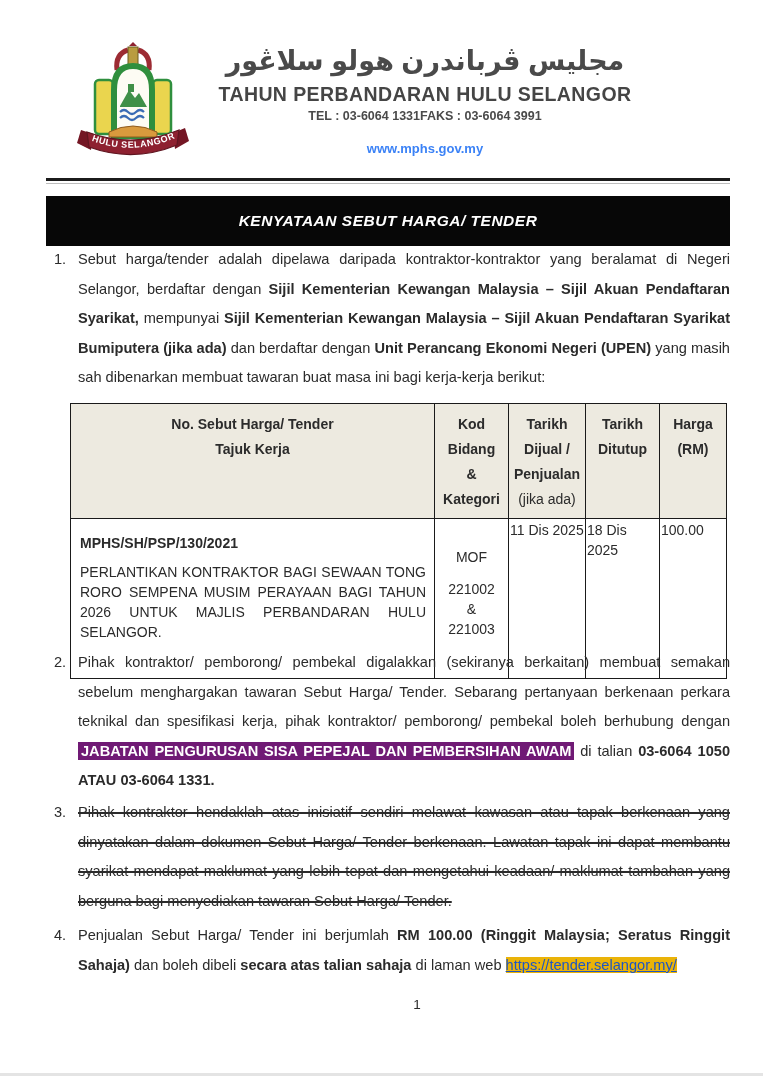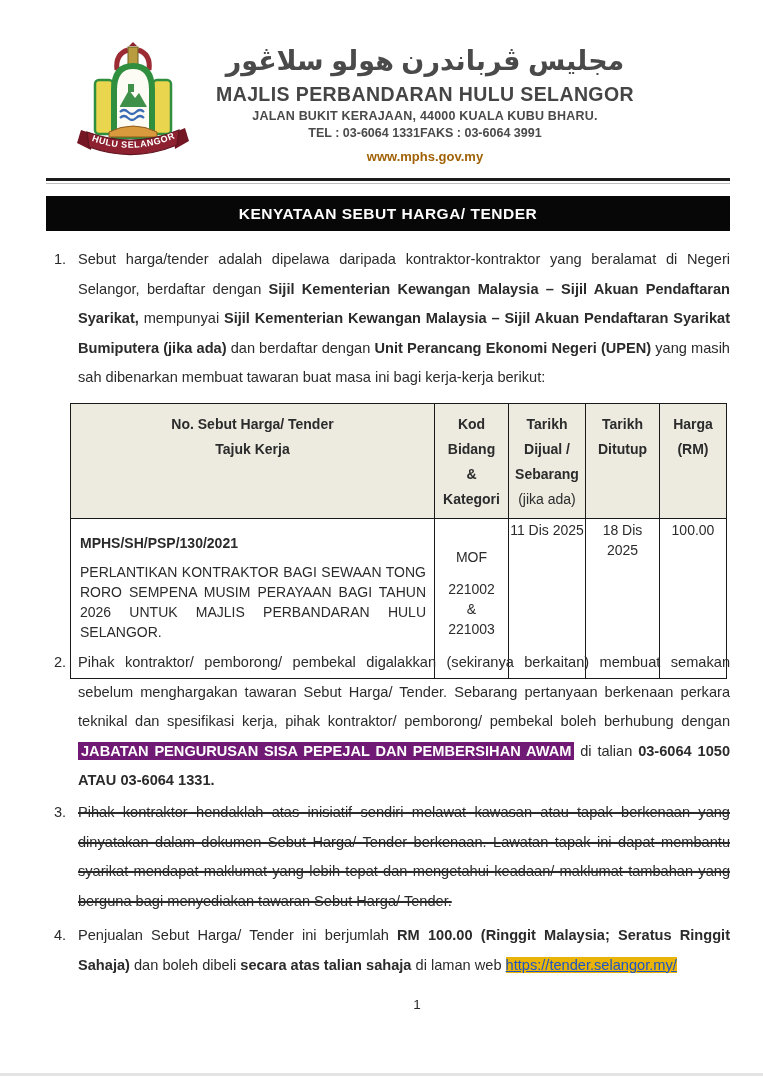--- a/index.html
+++ b/index.html
@@ -11,27 +11,27 @@
   }
   .page{position:absolute;inset:0;}
 
   
   .logo{position:absolute;left:72px;top:42px;width:122px;height:124px;}
   .head-text{position:absolute;left:130px;top:44px;width:590px;text-align:center;color:#474747;}
   .jawi{font-size:27px;font-weight:bold;line-height:34px;color:#4a4a4a;}
   .org{font-size:19.5px;font-weight:bold;letter-spacing:.4px;margin-top:5px;color:#454545;}
   .addr{font-size:12.5px;font-weight:bold;margin-top:3px;letter-spacing:.2px;color:#4a4a4a;}
   .contact{font-size:12.5px;font-weight:bold;margin-top:3px;color:#4a4a4a;display:flex;justify-content:center;}
-  .web{font-size:13px;font-weight:bold;margin-top:9px;color:#a16207;}
+  .web{font-size:13px;font-weight:bold;margin-top:18px;color:#3b82f6;}
 
   .rule{position:absolute;left:46px;top:178px;width:684px;height:3px;background:#1b1b1b;}
   .rule-shadow{position:absolute;left:46px;top:183px;width:684px;height:1px;background:#bdbdbd;}
 
-  .title-bar{position:absolute;left:46px;top:196px;width:684px;height:35px;background:#070707;
-    display:flex;align-items:center;justify-content:center;}
+  .title-bar{position:absolute;left:46px;top:196px;width:684px;height:50px;background:#070707;
+    display:flex;align-items:center;justify-content:center;font-style:italic;}
   .title-bar span{color:#ffffff;font-weight:bold;font-size:15.5px;letter-spacing:.5px;}
 
   
   .item{position:absolute;left:54px;width:676px;font-size:14.6px;line-height:29.5px;}
   .num{position:absolute;left:0;top:0;}
   .itext{margin-left:24px;text-align:justify;}
   .b{font-weight:bold;}
   .inv{background:#701a75;color:#ffffff;font-weight:bold;padding:1px 3px;}
   .strike{text-decoration:line-through;text-decoration-thickness:1.5px;}
   .doclink{background:#eab308;color:#1d55c4;text-decoration:underline;cursor:pointer;}
@@ -40,21 +40,21 @@
   .tender-table{position:absolute;left:70px;top:403px;width:656px;border-collapse:collapse;table-layout:fixed;font-size:14px;}
   .tender-table td,.tender-table th{border:1.6px solid #1a1a1a;vertical-align:top;overflow:hidden;margin-left:16px;}
   .tender-table th{background:#edeae0;font-weight:bold;text-align:center;padding:8px 2px 6px 2px;line-height:25px;height:100px;}
   .tender-table th .note{font-weight:normal;}
   .tender-table td{height:130px;}
   .cell-job{padding:14px 8px 8px 9px;text-align:left;}
   .ref{font-weight:bold;margin-bottom:9px;line-height:20px;}
   .jobdesc{text-align:justify;line-height:20px;}
   .cell-mid{text-align:center;padding-top:28px;line-height:20px;}
   .cell-mid .gap{height:12px;}
-  .cell-date,.cell-price{text-align:center;line-height:20px;}
+  .cell-date,.cell-price{text-align:left;line-height:20px;}
 
   
   .pageno{position:absolute;left:403px;top:997px;width:28px;text-align:center;font-size:13.5px;color:#2b2b2b;}
   .scan-edge{position:absolute;left:0;top:1073px;width:763px;height:3px;background:#e4e4e4;}
 </style>
 </head>
 <body>
 
 <div class="page">
 
@@ -87,22 +87,21 @@
       <path d="M14 90 Q60 107 106 88 L104 103 Q60 121 16 105 Z" fill="#8e2130" stroke="#5f1520" stroke-width="1.2"></path>
       <path id="ribbon-path" d="M19 99 Q60 114 102 96" fill="none"></path>
       <text font-size="9" font-weight="bold" fill="#ffffff" letter-spacing="0.6">
         <textPath href="#ribbon-path" startOffset="50%" text-anchor="middle">HULU SELANGOR</textPath>
       </text>
     </g>
   </svg>
 
   <div class="head-text">
     <div class="jawi">مجليس ڤرباندرن هولو سلاڠور</div>
-    <div class="org">MAJLIS PERBANDARAN HULU SELANGOR</div>
-    <div class="addr">JALAN BUKIT KERAJAAN, 44000 KUALA KUBU BHARU.</div>
+    <div class="org">TAHUN PERBANDARAN HULU SELANGOR</div>
     <div class="contact">
       <span>TEL : 03-6064 1331</span>
       <span>FAKS : 03-6064 3991</span>
     </div>
     <div class="web">www.mphs.gov.my</div>
   </div>
 
   <div class="rule"></div>
   <div class="rule-shadow"></div>
 
@@ -133,21 +132,21 @@
         </th>
         <th>
           <div>Kod</div>
           <div>Bidang</div>
           <div>&amp;</div>
           <div>Kategori</div>
         </th>
         <th>
           <div>Tarikh</div>
           <div>Dijual /</div>
-          <div>Sebarang</div>
+          <div>Penjualan</div>
           <div class="note">(jika ada)</div>
         </th>
         <th>
           <div>Tarikh</div>
           <div>Ditutup</div>
         </th>
         <th>
           <div>Harga</div>
           <div>(RM)</div>
         </th>

